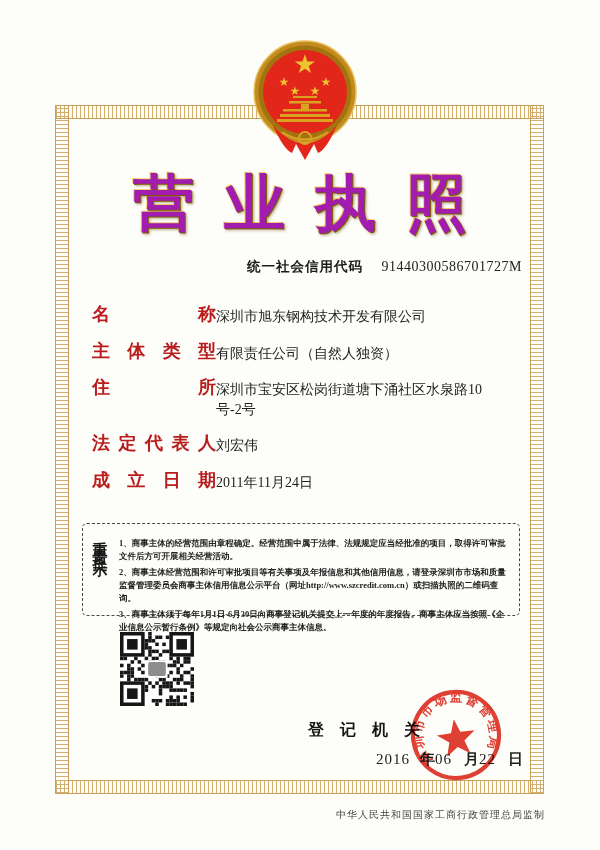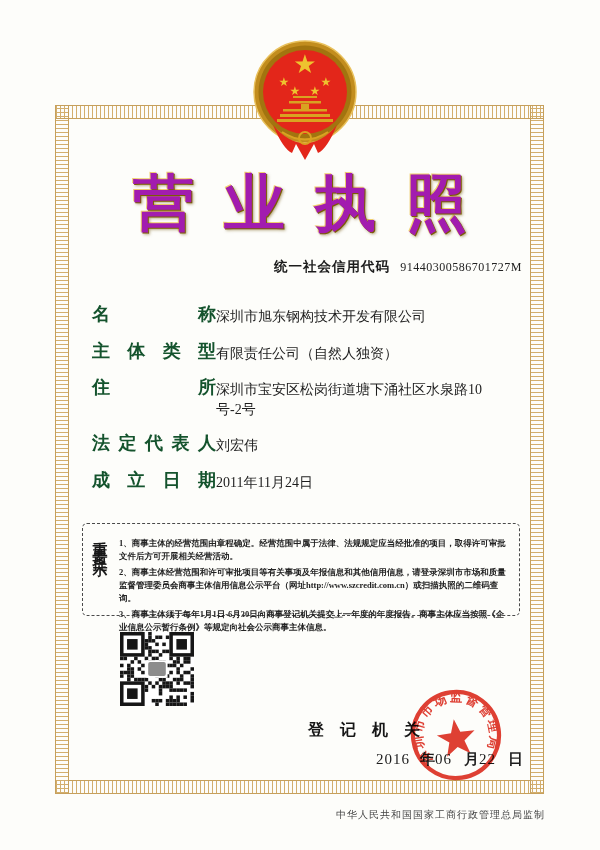--- a/index.html
+++ b/index.html
@@ -20,25 +20,25 @@
   .emblem{position:absolute;left:251px;top:30px;}
 
   .title{position:absolute;left:0;top:163px;width:100%;text-align:center;
     font-size:61px;font-weight:bold;letter-spacing:30px;text-indent:30px;
     color:#a21caf;
     text-shadow:1px 1px 0 #7c5c05,2px 2px 3px rgba(110,82,8,.5),-1px -1px 0 #f2d372;
     font-family:"Liberation Serif",serif;}
 
   .credit-line{position:absolute;top:257px;left:0;width:522px;text-align:right;white-space:nowrap;}
   .credit-label{font-size:13.5px;font-weight:bold;color:#1c1c1c;letter-spacing:1px;}
-  .credit-value{font-size:12px;font-family:"Liberation Serif",serif;color:#222;margin-left:6px;letter-spacing:.5px;}
+  .credit-value{font-size:14px;font-family:"Liberation Serif",serif;color:#222;margin-left:14px;letter-spacing:.5px;}
 
   .fields{position:absolute;left:92px;top:305px;width:430px;}
   .field-row{display:flex;align-items:flex-start;margin-bottom:15px;}
-  .field-label{width:124px;flex:0 0 124px;font-size:18px;font-weight:bold;color:#14532d;
+  .field-label{width:124px;flex:0 0 124px;font-size:18px;font-weight:bold;color:#b91c1c;
     text-align:justify;text-align-last:justify;line-height:1.1;}
   .field-value{width:282px;font-size:14px;line-height:1.4;color:#1d1d1d;
     font-family:"Liberation Serif",serif;padding-top:2px;}
 
   .notes{position:absolute;left:82px;top:523px;width:438px;height:93px;box-sizing:border-box;
     border:1.6px dashed #4a4a4a;border-radius:5px;display:flex;padding:5px 8px;background:transparent;}
   .notes-side{flex:0 0 20px;font-size:15px;font-weight:bold;color:#181818;
     writing-mode:vertical-lr;text-orientation:upright;letter-spacing:7px;line-height:1.2;margin-top:1px;}
   .notes-body{margin-left:8px;flex:1;margin-top:8px;}
   .note-item{font-size:8.5px;line-height:1.55;font-weight:bold;color:#232323;

